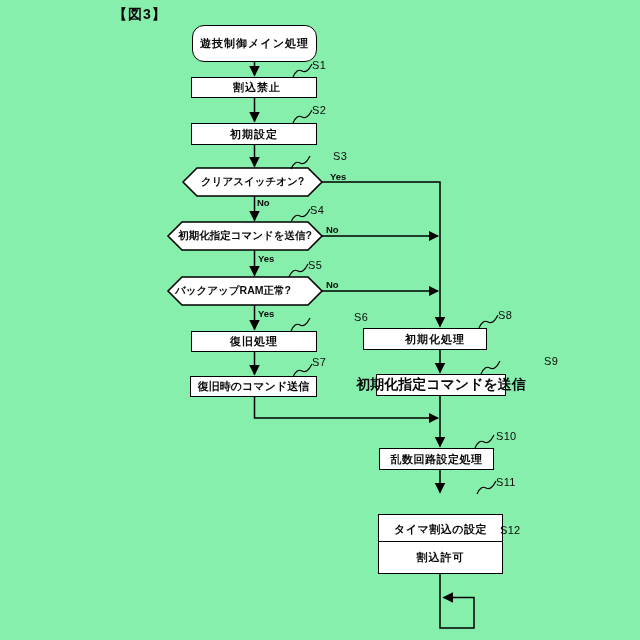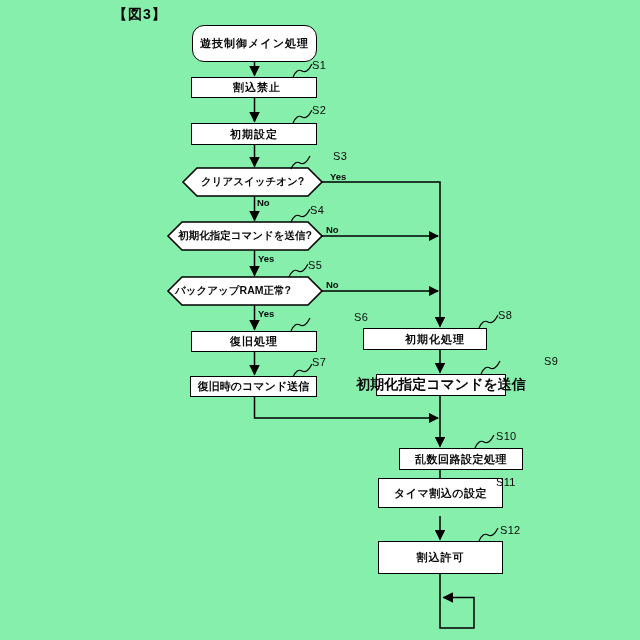--- a/index.html
+++ b/index.html
@@ -83,22 +83,22 @@
   </svg>
 
   <div class="node oval" style="left:192px;top:25px;width:125px;height:37px;">遊技制御メイン処理</div>
 
   <div class="node" style="left:191px;top:77px;width:126px;height:21px;padding-left:6px;">割込禁止</div>
   <div class="node" style="left:191px;top:123px;width:126px;height:22px;">初期設定</div>
   <div class="node" style="left:191px;top:331px;width:126px;height:21px;">復旧処理</div>
   <div class="node" style="left:190px;top:376px;width:127px;height:21px;letter-spacing:0;">復旧時のコマンド送信</div>
   <div class="node" style="left:363px;top:328px;width:124px;height:22px;padding-left:20px;">初期化処理</div>
   <div class="node tight" style="left:376px;top:374px;width:130px;height:22px;">初期化指定コマンドを送信</div>
-  <div class="node" style="left:399px;top:448px;width:124px;height:22px;letter-spacing:.5px;">乱数回路設定処理</div>
-  <div class="node" style="left:378px;top:478px;width:125px;height:30px;letter-spacing:.5px;">タイマ割込の設定</div>
+  <div class="node" style="left:379px;top:448px;width:115px;height:22px;letter-spacing:.5px;">乱数回路設定処理</div>
+  <div class="node" style="left:378px;top:514px;width:125px;height:30px;letter-spacing:.5px;">タイマ割込の設定</div>
   <div class="node" style="left:378px;top:541px;width:125px;height:33px;">割込許可</div>
 
   <div class="hexlabel" style="left:190px;top:168px;width:125px;height:28px;">クリアスイッチオン?</div>
   <div class="hexlabel" style="left:175px;top:222px;width:140px;height:28px;">初期化指定コマンドを送信?</div>
   <div class="hexlabel" style="left:163px;top:277px;width:140px;height:28px;">バックアップRAM正常?</div>
 
   <div class="steplabel" style="left:312px;top:59px;">S1</div>
   <div class="steplabel" style="left:312px;top:104px;">S2</div>
   <div class="steplabel" style="left:310px;top:150px;margin-left:23px;">S3</div>
   <div class="steplabel" style="left:310px;top:204px;">S4</div>

